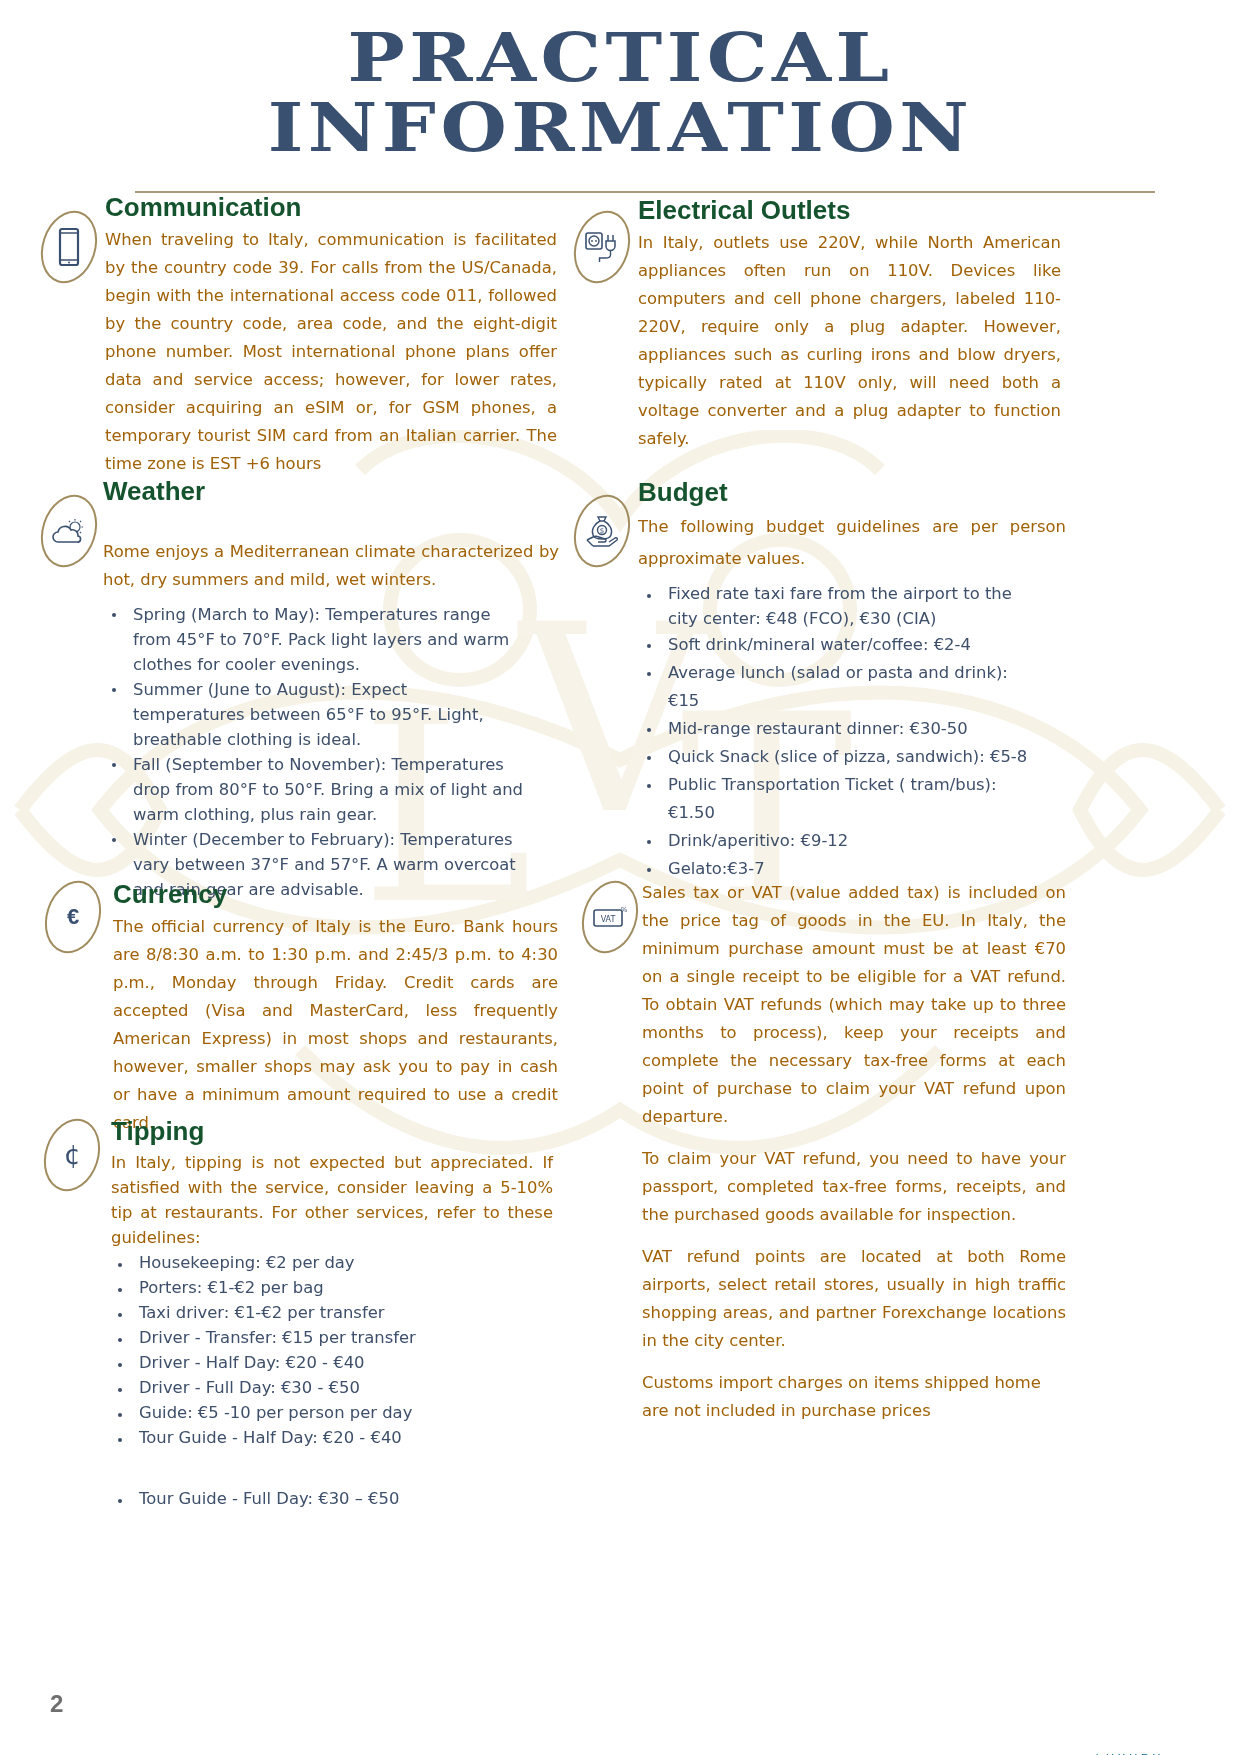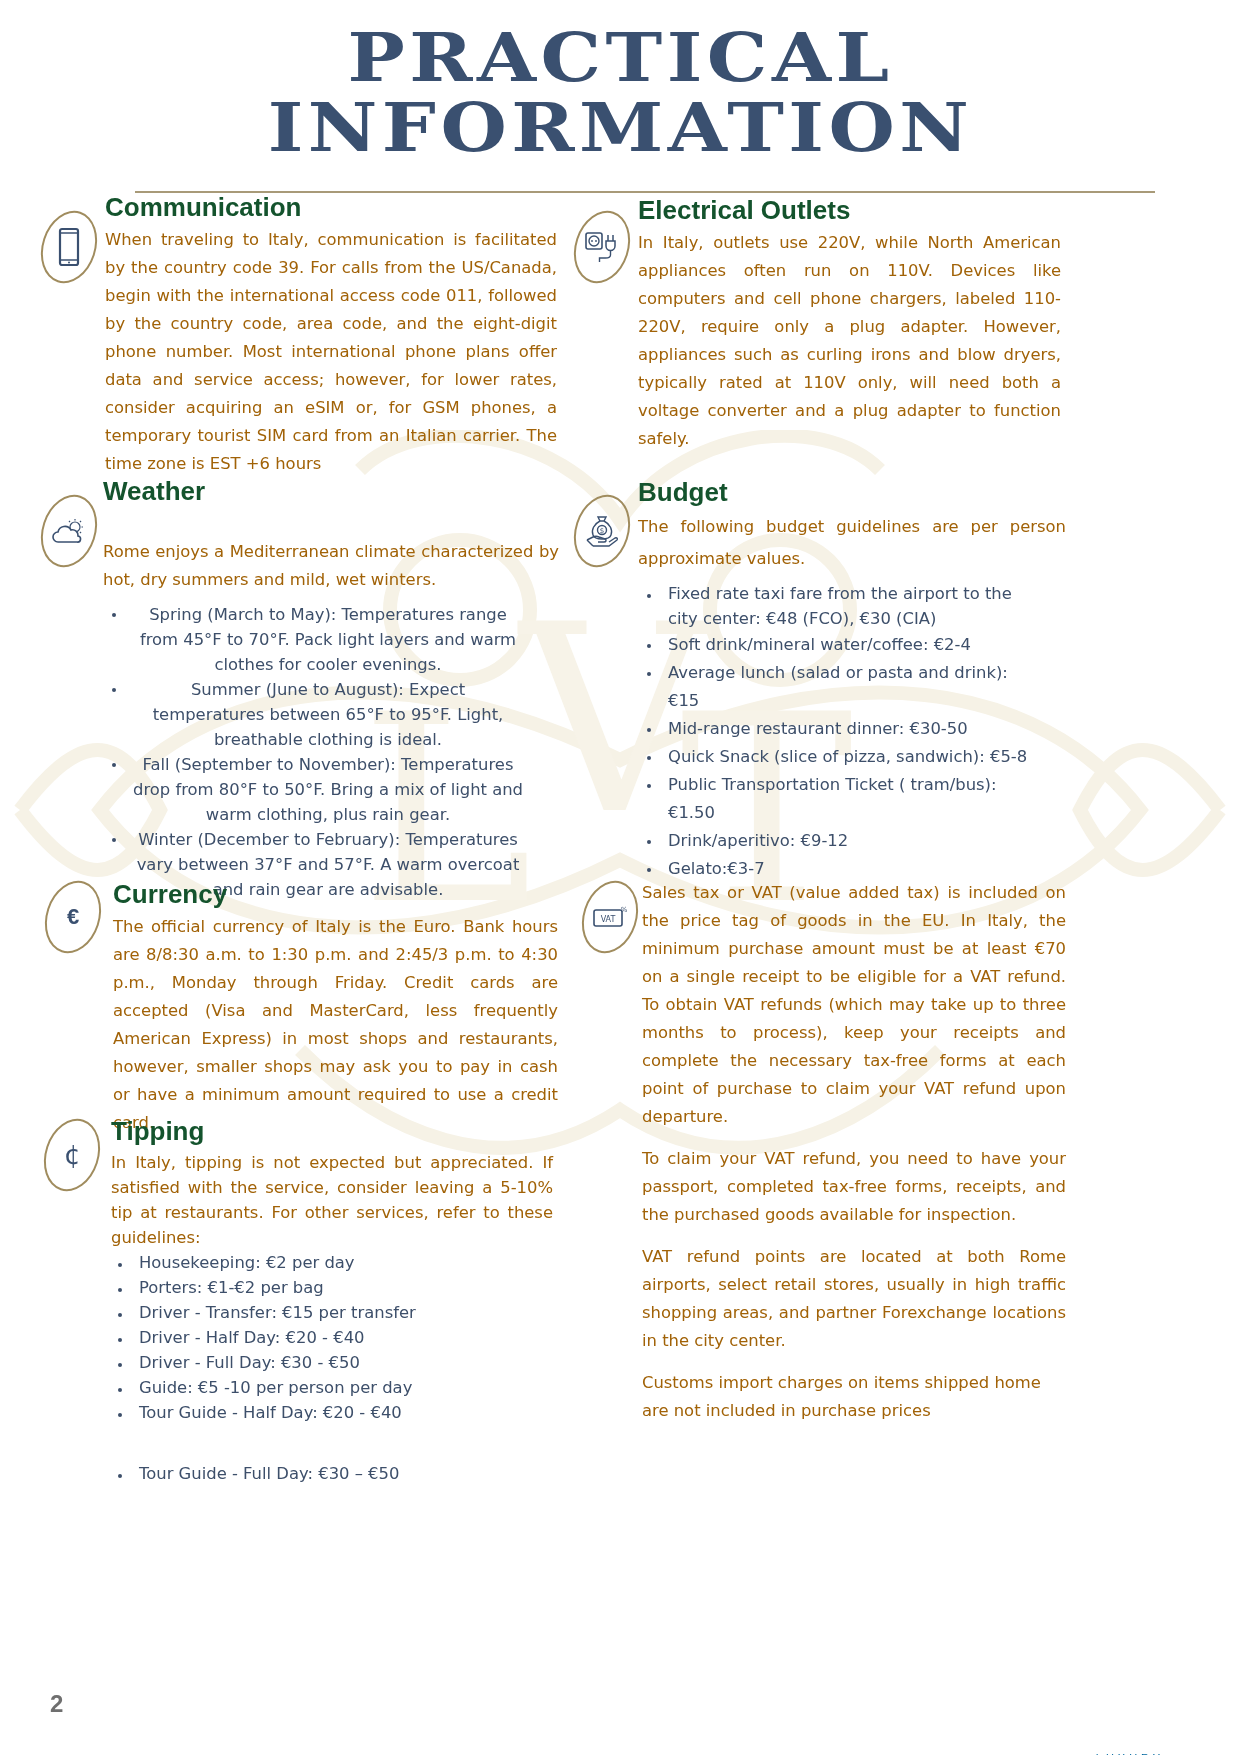--- a/index.html
+++ b/index.html
@@ -35,21 +35,21 @@
   }
   .body-text.left { text-align: left; }
   ul.bullets { margin: 0; padding: 0; list-style: none; }
   ul.bullets li {
     position: relative; padding-left: 30px;
     font-family: "DejaVu Sans", sans-serif; font-size: 16.4px; color: #3d4f6a;
   }
   ul.bullets li::before {
     content: ""; position: absolute; left: 9px; width: 4px; height: 4px; border-radius: 50%; background: #3d4f6a;
   }
-  ul.weather li { line-height: 25px; text-align: center; }
+  ul.weather li { line-height: 25px; }
   ul.weather li::before { top: 11px; }
   ul.budget li, ul.tipping li { line-height: 28px; }
   ul.budget li::before, ul.tipping li::before { top: 13px; }
   .page-num {
     position: absolute; left: 50px; top: 1690px; font-family: "Liberation Sans", sans-serif;
     font-weight: bold; font-size: 24px; color: #6f6f6f;
   }
   .brand { position: absolute; left: 1055px; top: 1752px; width: 150px; text-align: center; color: #0369a1; }
   .brand .l1 { font-family: "Liberation Sans", sans-serif; font-size: 11px; letter-spacing: 4px; line-height: 12px; }
   .brand .l2 { font-family: "Liberation Serif", serif; font-size: 22px; letter-spacing: 0.5px; line-height: 22px; }
@@ -200,20 +200,21 @@
   <span class="icon-inner" style="font-family:'DejaVu Sans',sans-serif; font-size:26px;">
     <span>¢</span>
   </span>
 </div>
 <div class="section" style="left:111px; top:1116px; width:442px;">
   <h2 class="sec-title">Tipping</h2>
   <p class="body-text" style="line-height:25px;">In Italy, tipping is not expected but appreciated. If satisfied with the service, consider leaving a 5-10% tip at restaurants. For other services, refer to these guidelines:</p>
   <ul class="bullets tipping" style="margin-left:-2px;">
     <li style="line-height:25px;">Housekeeping: €2 per day</li>
     <li style="line-height:25px;">Porters: €1-€2 per bag</li>
+    <li style="line-height:25px;">Taxi driver: €1-€2 per transfer</li>
     <li style="line-height:25px;">Driver - Transfer: €15 per transfer</li>
     <li style="line-height:25px;">Driver - Half Day: €20 - €40</li>
     <li style="line-height:25px;">Driver - Full Day: €30 - €50</li>
     <li style="line-height:25px;">Guide: €5 -10 per person per day</li>
     <li style="line-height:25px;">Tour Guide - Half Day: €20 - €40</li>
     <li style="line-height:25px;margin-top:36px;">Tour Guide - Full Day: €30 – €50</li>
   </ul>
 </div>
 
 <div class="page-num">2</div>

